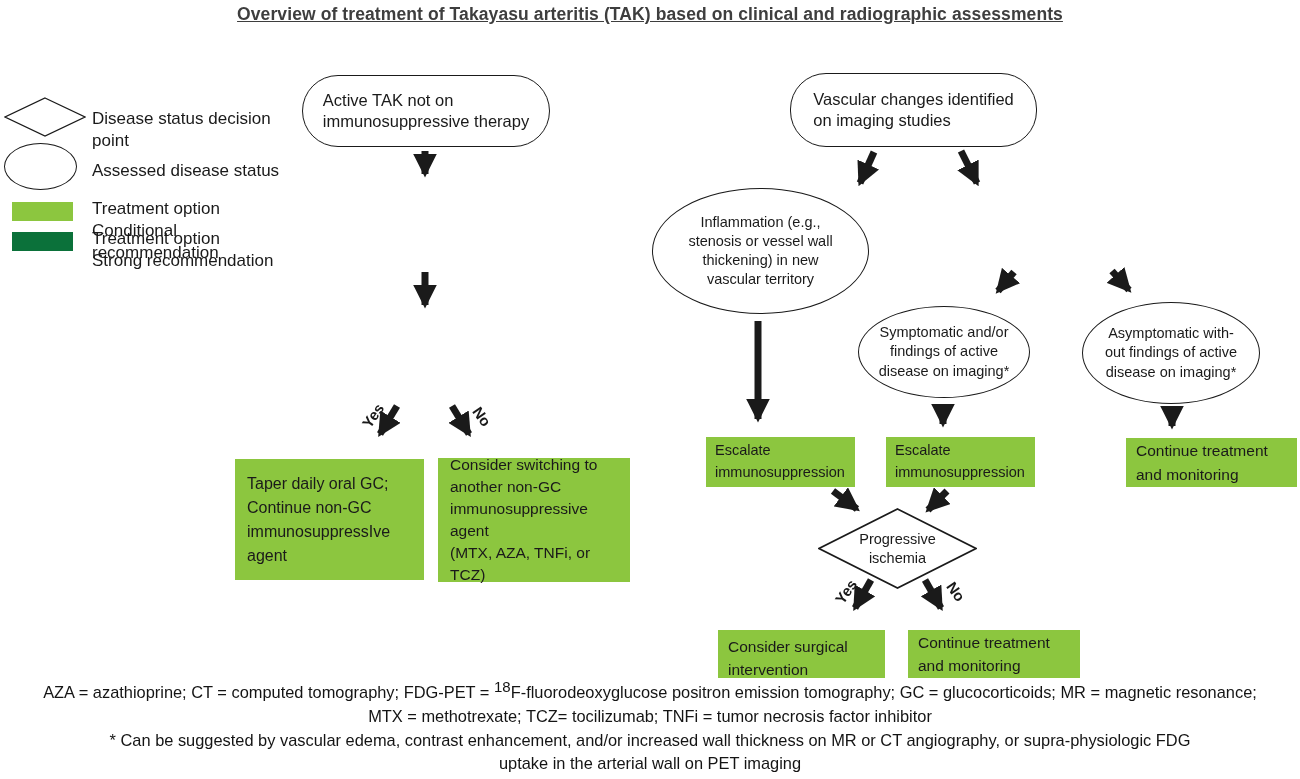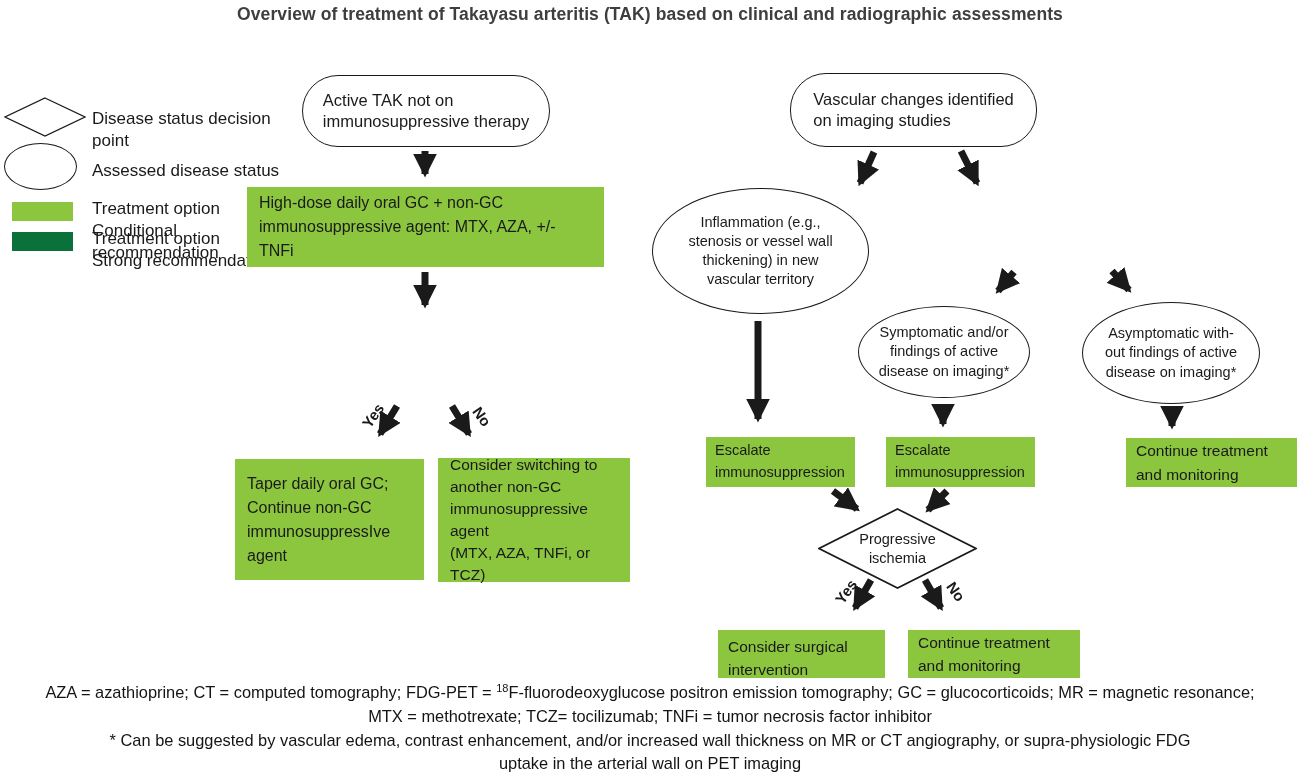--- a/index.html
+++ b/index.html
@@ -4,21 +4,21 @@
 <style>
   html,body{margin:0;padding:0;background:#ffffff;}
   #canvas{
     position:relative;width:1300px;height:779px;background:#ffffff;overflow:hidden;
     font-family:"Liberation Sans",sans-serif;color:#1a1a1a;
   }
   .abs{position:absolute;}
   .ml{white-space:pre-line;}
   #title{
     left:0;top:4px;width:1300px;text-align:center;
-    font-size:17.5px;font-weight:700;color:#3e3e3e;letter-spacing:.1px;
+    font-size:17.5px;font-weight:700;color:#3e3e3e;letter-spacing:.1px;text-decoration:underline;
   }
   
   .stadium{
     background:#fff;border:1.6px solid #1a1a1a;border-radius:36px;
     display:flex;align-items:center;justify-content:center;text-align:left;
     font-size:16.5px;line-height:1.3;
   }
   .ellipse{
     background:#fff;border:1.5px solid #1a1a1a;border-radius:50%;
     display:flex;align-items:center;justify-content:center;text-align:center;
@@ -31,21 +31,21 @@
   .greenbox>div{padding:4px 12px;}
   .gb-sm{font-size:14.5px;line-height:1.5;}
   .diamond-wrap{display:flex;align-items:center;justify-content:center;text-align:center;font-size:14.5px;line-height:1.3;}
   .diamond-wrap svg{position:absolute;left:0;top:0;}
   .diamond-label{position:relative;z-index:2;}
   .yesno{font-size:15px;font-weight:600;transform-origin:center;}
   
   .legend-label{font-size:17px;line-height:1.3;color:#1a1a1a;}
   
   #footer{left:0;top:681px;width:1300px;text-align:center;font-size:16.4px;line-height:1.45;color:#141414;}
-  #footer sup{font-size:11px;vertical-align:super;line-height:0;}
+  #footer sup{font-size:15px;vertical-align:super;line-height:0;}
 </style>
 </head>
 <body>
 
 <div id="canvas">
 
   <div id="title" class="abs">Overview of treatment of Takayasu arteritis (TAK) based on clinical and radiographic assessments</div>
 
   <div class="abs" style="left:0;top:90px;width:300px;height:170px;">
     <svg class="abs" style="left:4px;top:7px;" width="82" height="40" viewBox="0 0 82 40">
@@ -86,24 +86,20 @@
       <line x1="833" y1="491" x2="857" y2="509"></line>
       <line x1="947" y1="491" x2="928" y2="510"></line>
       <line x1="871" y1="580" x2="855" y2="608"></line>
       <line x1="925" y1="580" x2="941" y2="608"></line>
     </g>
   </svg>
 
   <div class="abs stadium ml" style="left:302px;top:75px;width:246px;height:70px;">Active TAK not on
 immunosuppressive therapy</div>
 
-  <div class="abs greenbox" style="left:247px;top:187px;width:357px;height:80px;background:#8CC63F;">
-    <div class="ml">High-dose daily oral GC + non-GC
-immunosuppressive agent: MTX, AZA, +/- TNFi</div>
-  </div>
 
 
   <div class="abs yesno" style="left:360px;top:407px;transform:rotate(-55deg);">Yes</div>
   <div class="abs yesno" style="left:472px;top:408px;transform:rotate(55deg);">No</div>
 
   <div class="abs greenbox" style="left:235px;top:459px;width:189px;height:121px;background:#8CC63F;">
     <div class="ml">Taper daily oral GC;
 Continue non-GC
 immunosuppressIve
 agent</div>

